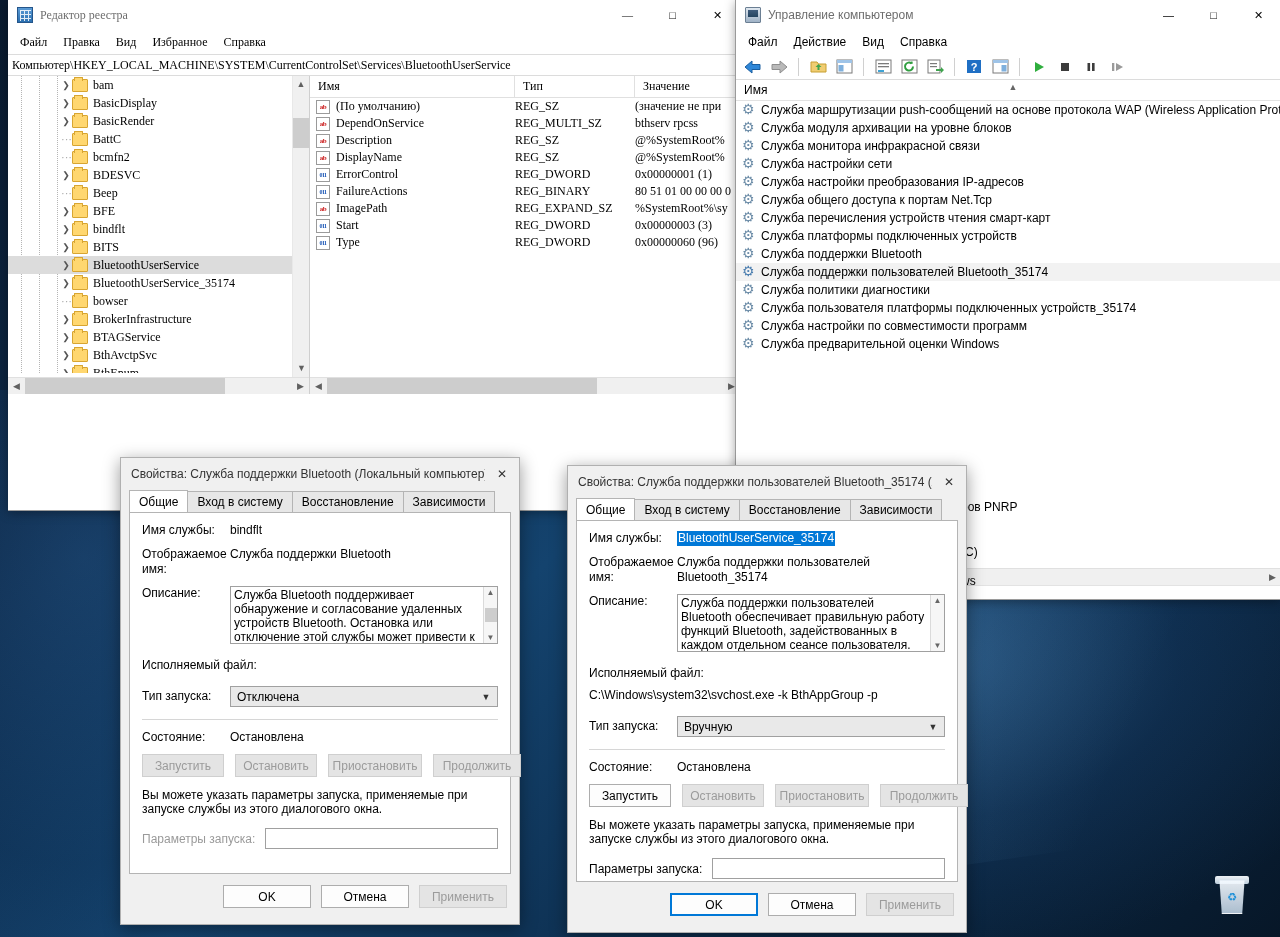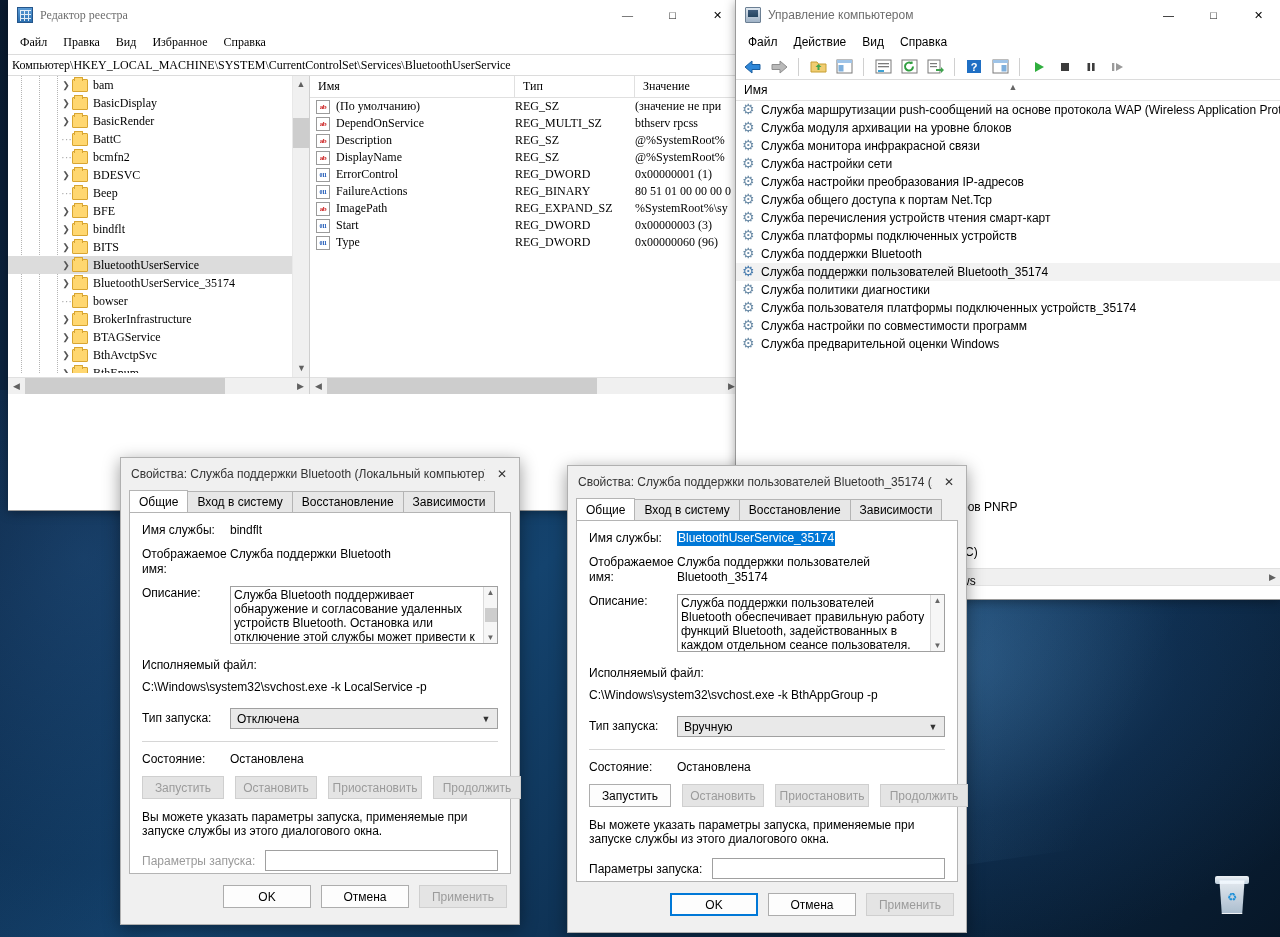--- a/index.html
+++ b/index.html
@@ -751,21 +751,20 @@
       <div class="desc-box">
         <div class="desc-text">Служба Bluetooth поддерживает обнаружение и согласование удаленных устройств Bluetooth. Остановка или отключение этой службы может привести к сбоям в работе уже установленных</div>
         <div class="desc-sb">
           <span>▲</span>
           <span class="thumb"></span>
           <span>▼</span>
         </div>
       </div>
     </div>
     <div style="font-size:12px; margin-top:14px;">Исполняемый файл:</div>
-    <div style="font-size:12px; margin-top:8px;">C:\Windows\system32\svchost.exe -k LocalService -p</div>
     <div class="frow" style="margin-top:14px; align-items:center;">
       <div class="flabel">Тип запуска:</div>
       <div class="combo">
         <span class="cv">Отключена</span>
         <span class="chev">▼</span>
       </div>
     </div>
     <div class="hr"></div>
     <div class="frow">
       <div class="flabel">Состояние:</div>

